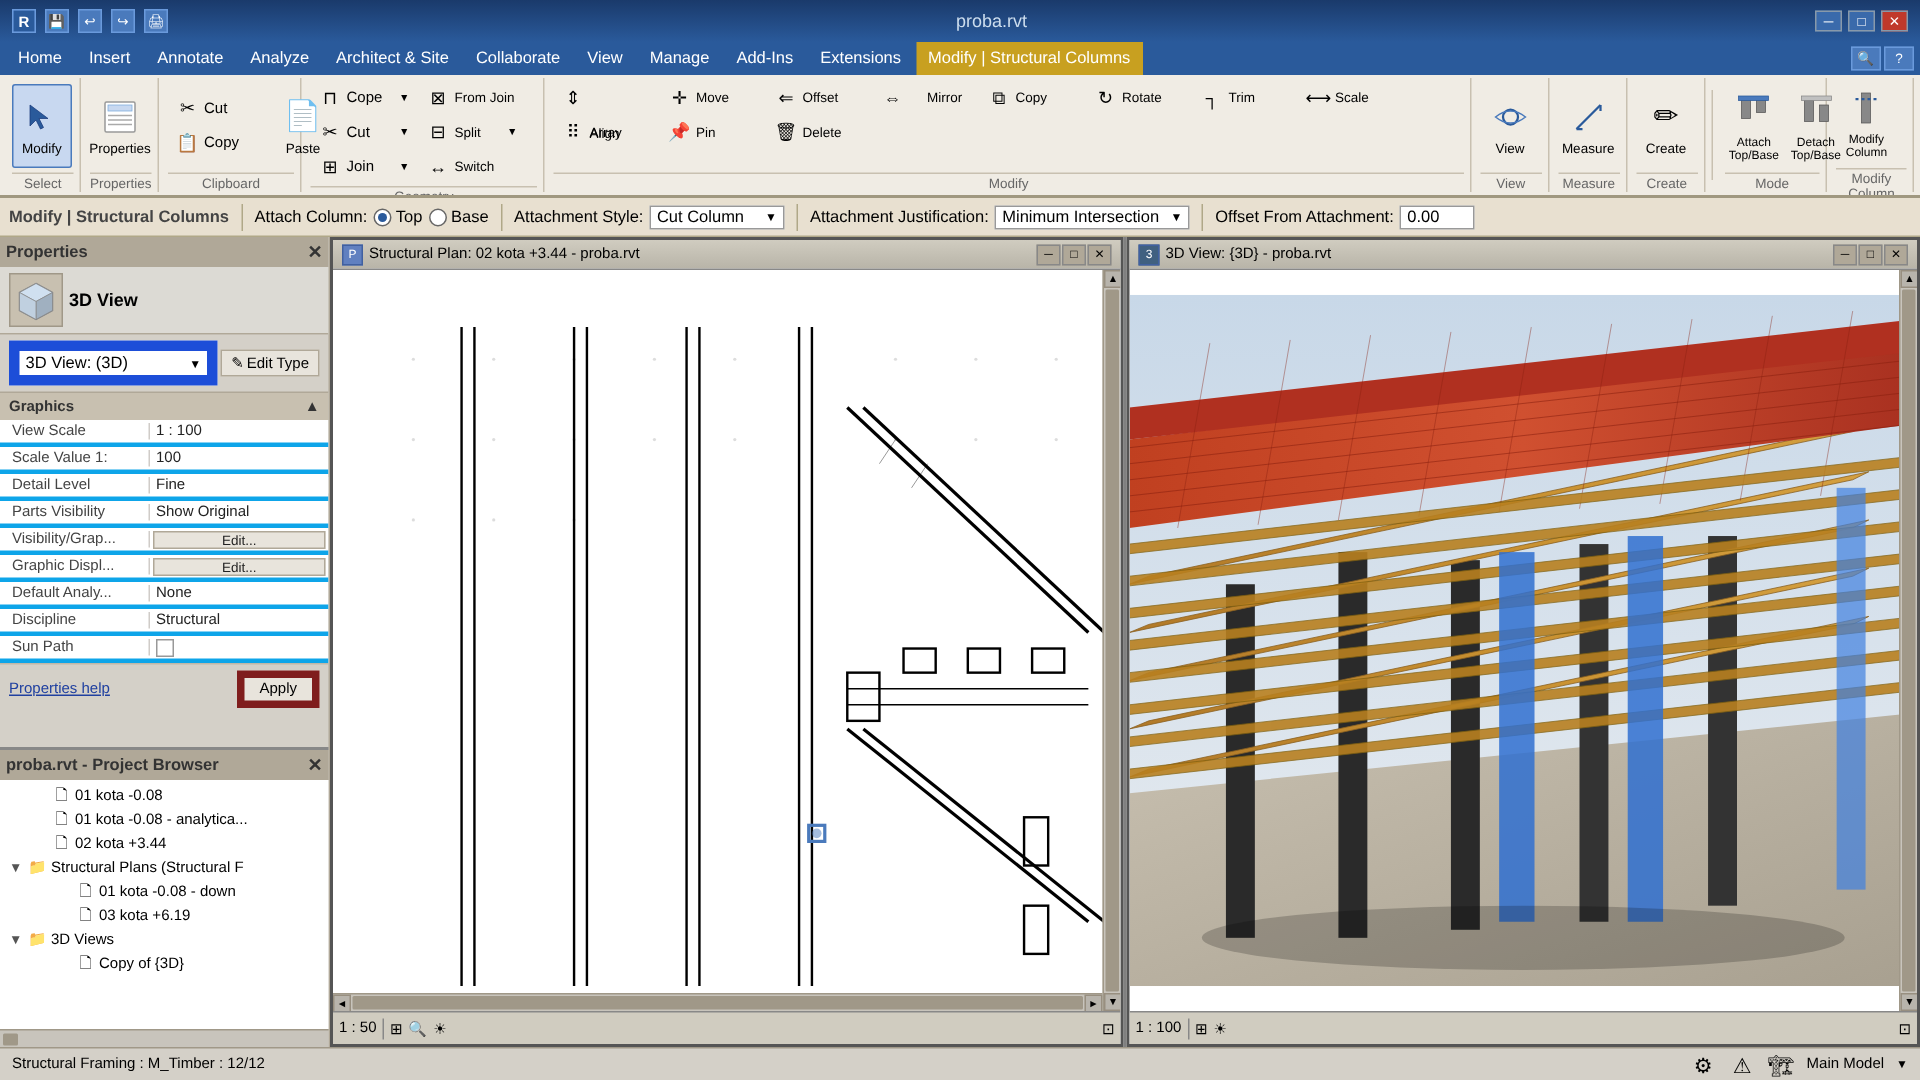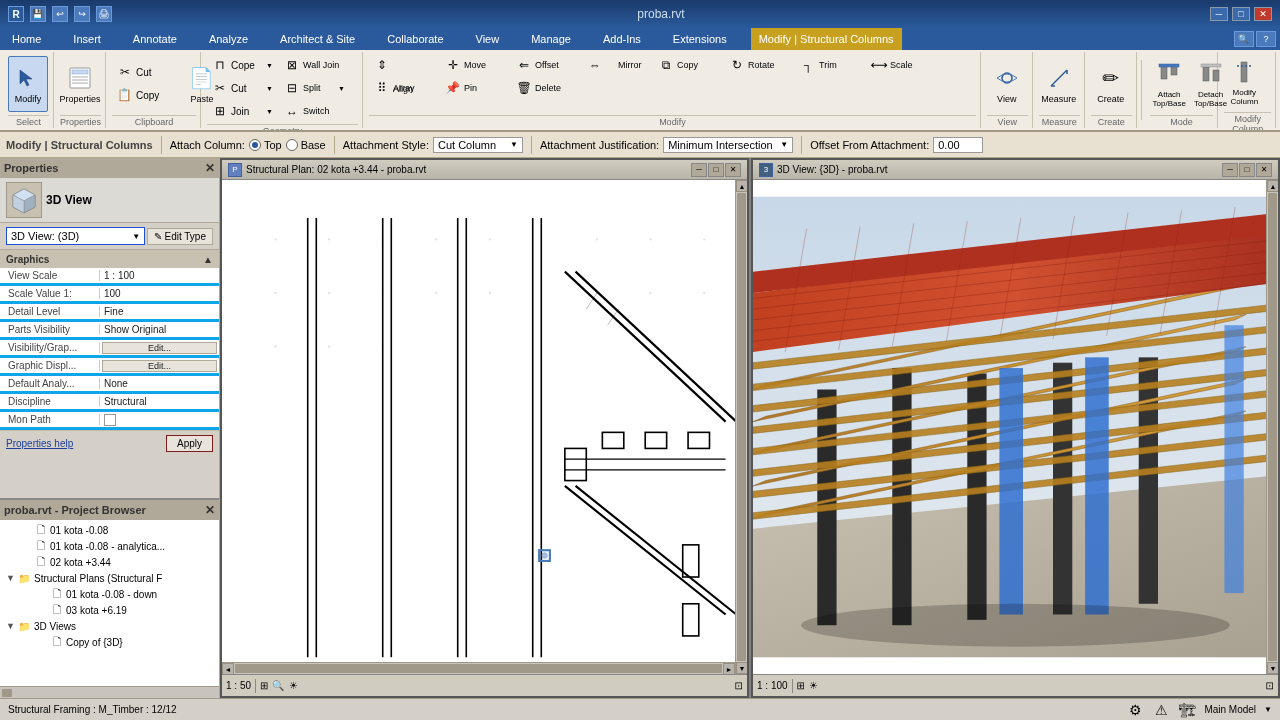--- a/index.html
+++ b/index.html
@@ -8,21 +8,21 @@
     
     #title-bar { display: flex; align-items: center; justify-content: space-between; background: linear-gradient(to bottom, #1a3a6b, #2a5a9b); height: 28px; padding: 0 8px; color: white; }
     #title-bar-left { display: flex; align-items: center; gap: 6px; }
     #title-bar-center { font-size: 12px; color: #cde; }
     #title-bar-right { display: flex; gap: 4px; }
     .title-btn { width: 18px; height: 14px; border: 1px solid #89a; background: #3a6aab; color: white; font-size: 9px; display: flex; align-items: center; justify-content: center; cursor: pointer; }
     .title-btn.close { background: #c0392b; }
     .quick-access-icon { width: 16px; height: 16px; background: #4a7abc; border: 1px solid #6a9adc; display: flex; align-items: center; justify-content: center; color: white; font-size: 9px; cursor: pointer; }
     
     
-    #menu-bar { display: flex; align-items: center; background: #2a5a9b; height: 22px; padding: 0 4px; gap: 16px; }
+    #menu-bar { display: flex; align-items: center; background: #2a5a9b; height: 22px; padding: 0 4px; gap: 2px; }
     .menu-item { color: white; padding: 2px 8px; font-size: 11px; cursor: pointer; height: 22px; display: flex; align-items: center; }
     .menu-item.active { background: #c8a020; color: white; }
     
     
     #ribbon { background: #f0ece4; border-bottom: 2px solid #a09880; }
     #ribbon-content { display: flex; height: 80px; padding: 2px 4px; gap: 2px; align-items: center; overflow: hidden; }
     .ribbon-group { display: flex; flex-direction: column; height: 76px; border-right: 1px solid #c8c0b0; padding: 0 4px; min-width: 50px; }
     .ribbon-group-content { display: flex; flex: 1; align-items: center; gap: 2px; padding: 2px 0; }
     .ribbon-group-label { font-size: 9px; text-align: center; color: #666; padding: 1px 0; border-top: 1px solid #c8c0b0; margin-top: auto; }
     .ribbon-btn { display: flex; flex-direction: column; align-items: center; justify-content: center; width: 40px; height: 56px; cursor: pointer; border: 1px solid transparent; border-radius: 2px; padding: 2px; font-size: 9px; text-align: center; gap: 2px; }
@@ -47,21 +47,21 @@
     .panel-header { display: flex; align-items: center; justify-content: space-between; background: #b0a898; height: 20px; padding: 0 4px; font-size: 11px; font-weight: bold; color: #333; }
     .panel-close { cursor: pointer; font-size: 12px; }
     
     
     #properties-panel { flex: 1; overflow: hidden; display: flex; flex-direction: column; }
     .prop-type-row { display: flex; align-items: center; gap: 4px; padding: 4px 6px; background: #dcdad4; border-bottom: 1px solid #b0a898; }
     .prop-icon { width: 36px; height: 36px; background: #c8c0b0; border: 1px solid #a09888; display: flex; align-items: center; justify-content: center; font-size: 20px; }
     .prop-type-info { display: flex; flex-direction: column; }
     .prop-type-name { font-size: 12px; font-weight: bold; }
     .prop-dropdown-row { display: flex; align-items: center; gap: 2px; padding: 4px 6px; border-bottom: 1px solid #b0a898; }
-    .prop-dropdown { flex: 1; background: white; border: 1px solid #1d4ed8; padding: 2px 4px; font-size: 11px; display: flex; align-items: center; justify-content: space-between; cursor: pointer; }
+    .prop-dropdown { flex: 1; background: white; border: 7px solid #1d4ed8; padding: 2px 4px; font-size: 11px; display: flex; align-items: center; justify-content: space-between; cursor: pointer; }
     .prop-edit-type { display: flex; align-items: center; gap: 2px; padding: 2px 6px; background: #e8e4dc; border: 1px solid #b0a898; cursor: pointer; font-size: 10px; }
     .prop-section-header { display: flex; align-items: center; justify-content: space-between; background: #c8c0b0; height: 18px; padding: 0 6px; font-size: 10px; font-weight: bold; color: #333; cursor: pointer; }
     .prop-rows { background: white; }
     .prop-row { display: flex; align-items: center; height: 18px; border-bottom: 3px solid #0ea5e9; }
     .prop-row-label { width: 100px; padding: 0 4px 0 8px; font-size: 10px; color: #444; border-right: 1px solid #d0ccc8; }
     .prop-row-value { flex: 1; padding: 0 4px; font-size: 10px; color: #222; }
     .prop-row-value.editable { background: white; cursor: text; }
     .prop-row-value.btn { background: #e8e4dc; border: 1px solid #b0a898; margin: 1px 2px; cursor: pointer; text-align: center; font-size: 9px; }
     
     
@@ -215,21 +215,21 @@
             </div>
             <div class="ribbon-btn-small">
               <div class="ribbon-btn-small-icon">⊞</div>
               <span>Join</span>
               <span style="font-size:7px;margin-left:auto;">▼</span>
             </div>
           </div>
           <div class="ribbon-col">
             <div class="ribbon-btn-small">
               <div class="ribbon-btn-small-icon">⊠</div>
-              <span style="font-size:9px;">Wall Join</span>
+              <span style="font-size:9px;">From Join</span>
             </div>
             <div class="ribbon-btn-small">
               <div class="ribbon-btn-small-icon">⊟</div>
               <span style="font-size:9px;">Split</span>
               <span style="font-size:7px;margin-left:auto;">▼</span>
             </div>
             <div class="ribbon-btn-small">
               <div class="ribbon-btn-small-icon">↔</div>
               <span style="font-size:9px;">Switch</span>
             </div>
@@ -473,30 +473,30 @@
           </div>
           <div class="prop-row">
             <div class="prop-row-label">Default Analy...</div>
             <div class="prop-row-value">None</div>
           </div>
           <div class="prop-row">
             <div class="prop-row-label">Discipline</div>
             <div class="prop-row-value">Structural</div>
           </div>
           <div class="prop-row">
-            <div class="prop-row-label">Mon Path</div>
+            <div class="prop-row-label">Sun Path</div>
             <div class="prop-row-value" style="display:flex;align-items:center;">
               <div style="width:12px;height:12px;border:1px solid #999;background:white;display:inline-block;"></div>
             </div>
           </div>
         </div>
 
         <div style="display:flex;align-items:center;justify-content:space-between;padding:4px 6px;border-top:1px solid #c0b8a8;">
           <span style="color:#2040a0;text-decoration:underline;font-size:10px;cursor:pointer;">Properties help</span>
-          <button style="padding:2px 10px;font-size:10px;background:#e8e4dc;border:1px solid #7f1d1d;cursor:pointer;">Apply</button>
+          <button style="padding:2px 10px;font-size:10px;background:#e8e4dc;border:5px solid #7f1d1d;cursor:pointer;">Apply</button>
         </div>
       </div>
 
       <div id="project-browser">
         <div class="panel-header">
           <span>proba.rvt - Project Browser</span>
           <span class="panel-close">✕</span>
         </div>
         <div class="tree-area">
           <div class="tree-item" style="padding-left:20px;">

